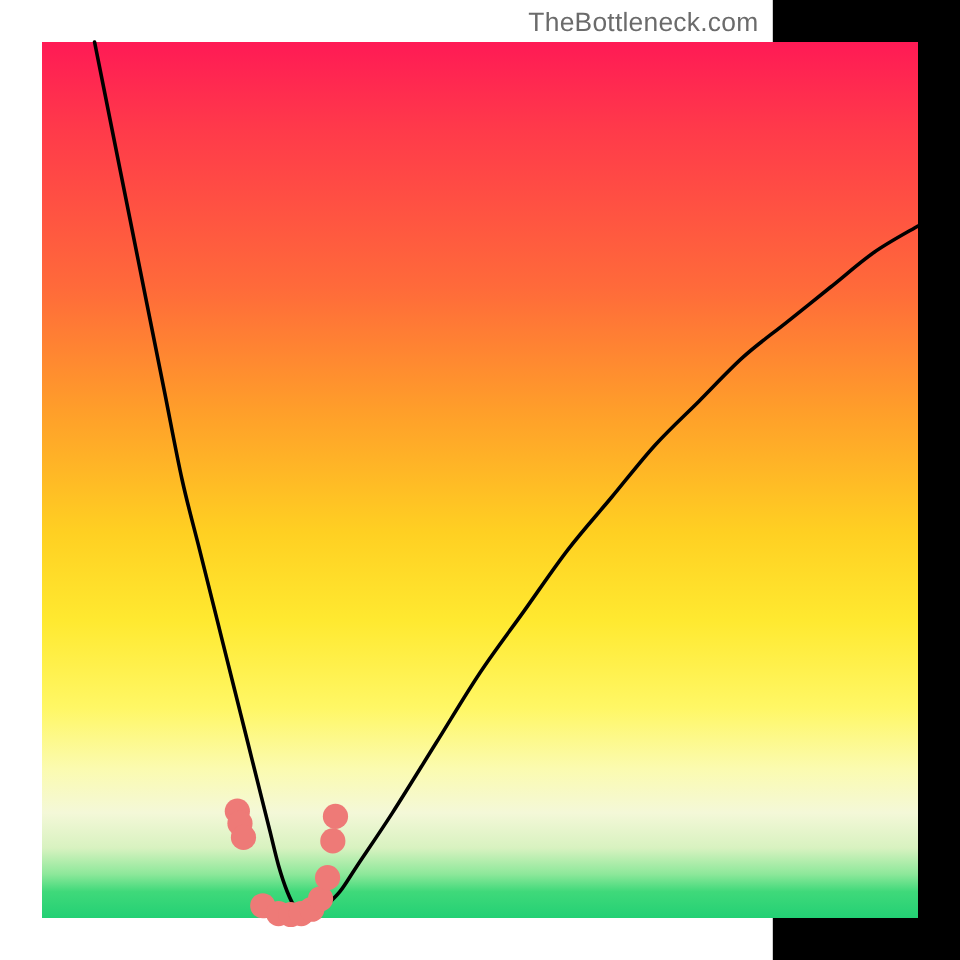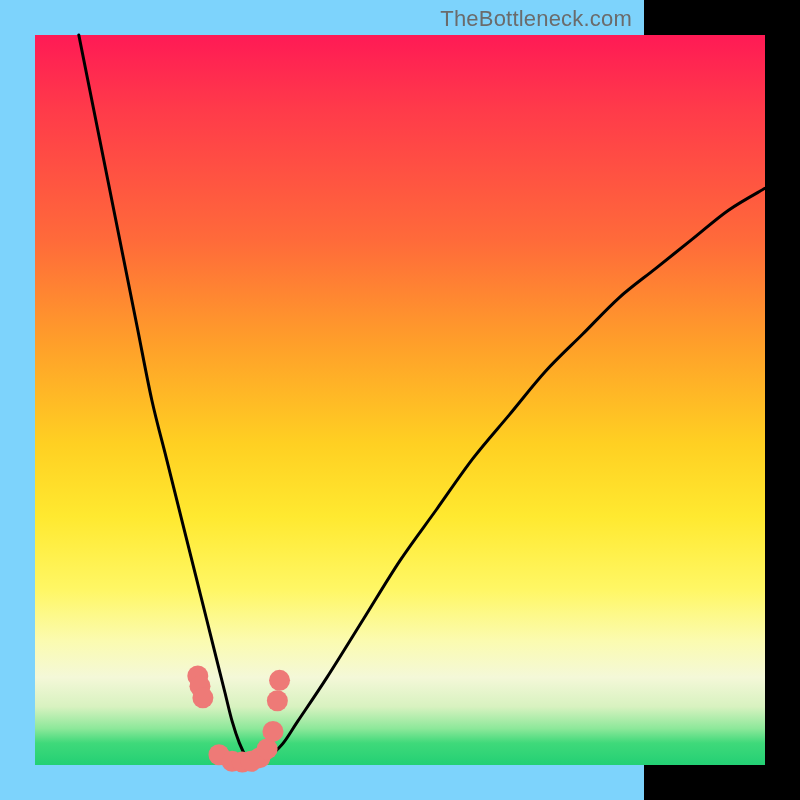--- a/index.html
+++ b/index.html
@@ -10,21 +10,21 @@
     background: #000;
     overflow: hidden;
     font-family: Arial, Helvetica, sans-serif;
   }
   .frame {
     position: absolute;
     top: 0;
     left: 0;
     width: 644px;
     height: 800px;
-    background: #7dd3fc;
+    background: #ffffff;
   }
   .plot-area {
     position: absolute;
     top: 35px;
     left: 35px;
     width: 730px;
     height: 730px;
     
     background: linear-gradient(
       to bottom,

